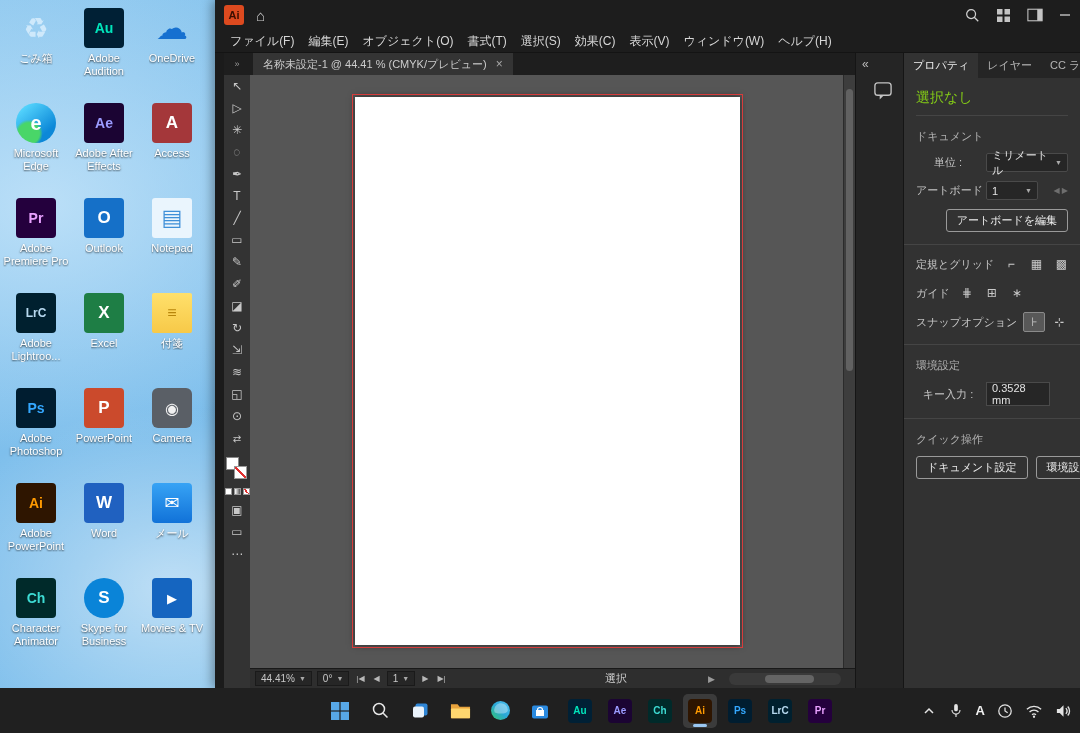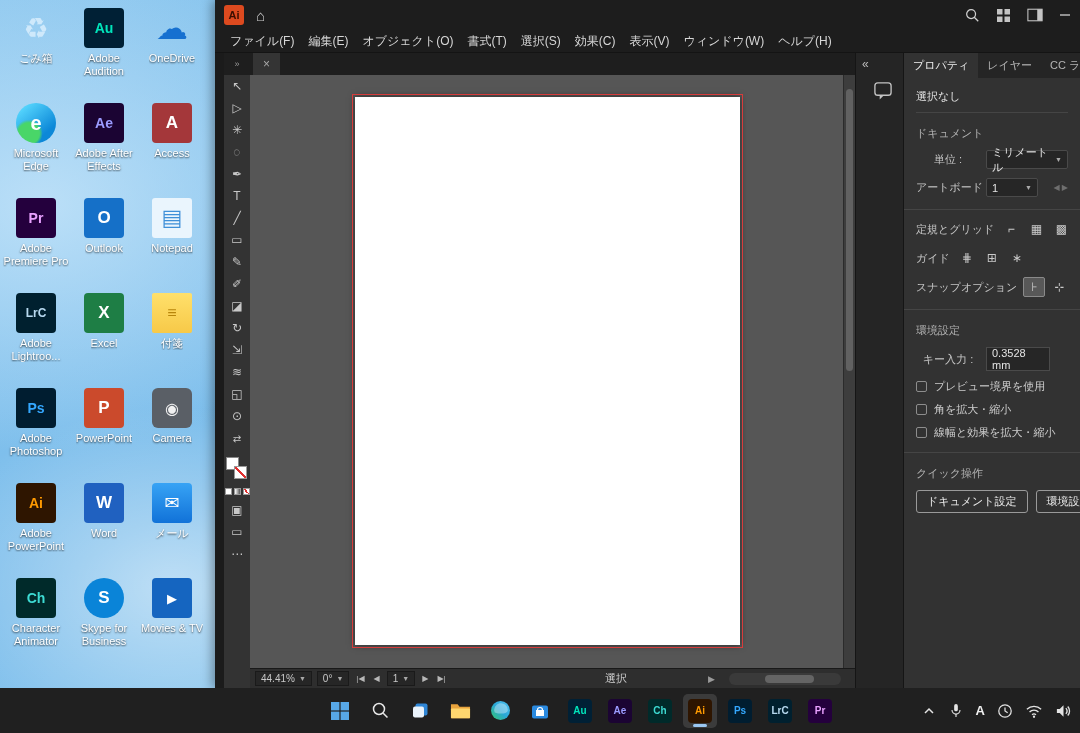--- a/index.html
+++ b/index.html
@@ -66,21 +66,21 @@
   .hscroll{position:absolute;right:14px;top:4px;width:112px;height:12px;background:#3a3a3a;border-radius:6px}
   .hthumb{position:absolute;left:32%;width:44%;top:2px;bottom:2px;background:#646464;border-radius:5px;cursor:grab}
   .dock{width:48px;background:#252525;border-left:1px solid #151515;display:flex;flex-direction:column;
     padding:4px 0 0 6px;gap:10px;flex:none}
   .dock-collapse{color:#bdbdbd;font-size:12px;cursor:pointer;width:16px}
   
   .panel{width:177px;background:#323232;border-left:1px solid #151515;display:flex;flex-direction:column;overflow:hidden;flex:none}
   .panel-tabs{height:25px;background:#252525;display:flex;align-items:stretch;flex:none}
   .ptab{padding:0 9px;font-size:11px;display:flex;align-items:center;white-space:nowrap;cursor:pointer}
   .panel-body{flex:1;padding:2px 12px 10px;font-size:11px;color:#cccccc;overflow:hidden}
-  .no-sel{color:#e5e5e5;font-size:11px;padding:9px 0 8px;border-bottom:1px solid #454545}
+  .no-sel{color:#84cc16;font-size:14px;padding:9px 0 8px;border-bottom:1px solid #454545}
   .sec-title{color:#b2b2b2;margin-top:13px}
   .prow{display:flex;align-items:center;margin-top:9px;gap:6px}
   .prow.spread{}
   .plabel{width:64px;text-align:center;color:#c6c6c6;white-space:nowrap;flex:none}
   .plabel.auto{width:auto;text-align:left}
   .dd{height:19px;background:#262626;border:1px solid #4a4a4a;border-radius:2px;display:flex;
     align-items:center;padding:0 5px;color:#e3e3e3;cursor:pointer}
   .dd.grow{flex:1}
   .dd .caret{margin-left:auto;font-size:7px;color:#aaa;padding-left:6px}
   .ab-arrows{margin-left:auto;color:#6e6e6e;font-size:8px;display:flex;gap:7px}
@@ -362,20 +362,21 @@
           <div class="mini m-none"></div>
         </div>
         <div class="tool" style="margin-top:4px">▣</div>
         <div class="tool">▭</div>
         <div class="tool">⋯</div>
       </div>
 
       <div class="canvas-col">
         <div class="tabrow">
           <div class="doc-tab">
+            <span>名称未設定-1 @ 44.41 % (CMYK/プレビュー)</span>
             <span class="tab-close">×</span>
           </div>
         </div>
 
         <div class="canvas">
           <div class="artboard">
             <div class="bleed"></div>
           </div>
           <div class="vscroll">
             <div class="vthumb"></div>
@@ -442,20 +443,23 @@
 
           <div class="prow">
             <span class="plabel">アートボード :</span>
             <div class="dd" style="width:52px">
               <span>1</span>
               <span class="caret">▼</span>
             </div>
             <span class="ab-arrows">◀ ▶</span>
           </div>
 
+          <div class="prow" style="justify-content:flex-end">
+            <button class="btn">アートボードを編集</button>
+          </div>
 
           <div class="divider"></div>
 
           <div class="prow spread">
             <span class="plabel auto">定規とグリッド</span>
             <span class="ibtn-group">
               <span class="ibtn">⌐</span>
               <span class="ibtn">▦</span>
               <span class="ibtn">▩</span>
             </span>
@@ -483,37 +487,20 @@
 
           <div class="sec-title">環境設定</div>
 
           <div class="prow">
             <span class="plabel">キー入力 :</span>
             <div class="field">
               <span>0.3528 mm</span>
             </div>
           </div>
 
-          <div>
-
-              <div class="chkrow">
-                <span class="chk"></span>
-                <span>プレビュー境界を使用</span>
-              </div>
-
-              <div class="chkrow">
-                <span class="chk"></span>
-                <span>角を拡大・縮小</span>
-              </div>
-
-              <div class="chkrow">
-                <span class="chk"></span>
-                <span>線幅と効果を拡大・縮小</span>
-              </div>
-            </div>
 
           <div class="divider"></div>
 
           <div class="sec-title">クイック操作</div>
 
           <div class="qbtns">
             <button class="btn">ドキュメント設定</button>
             <button class="btn">環境設定</button>
           </div>
         </div>

